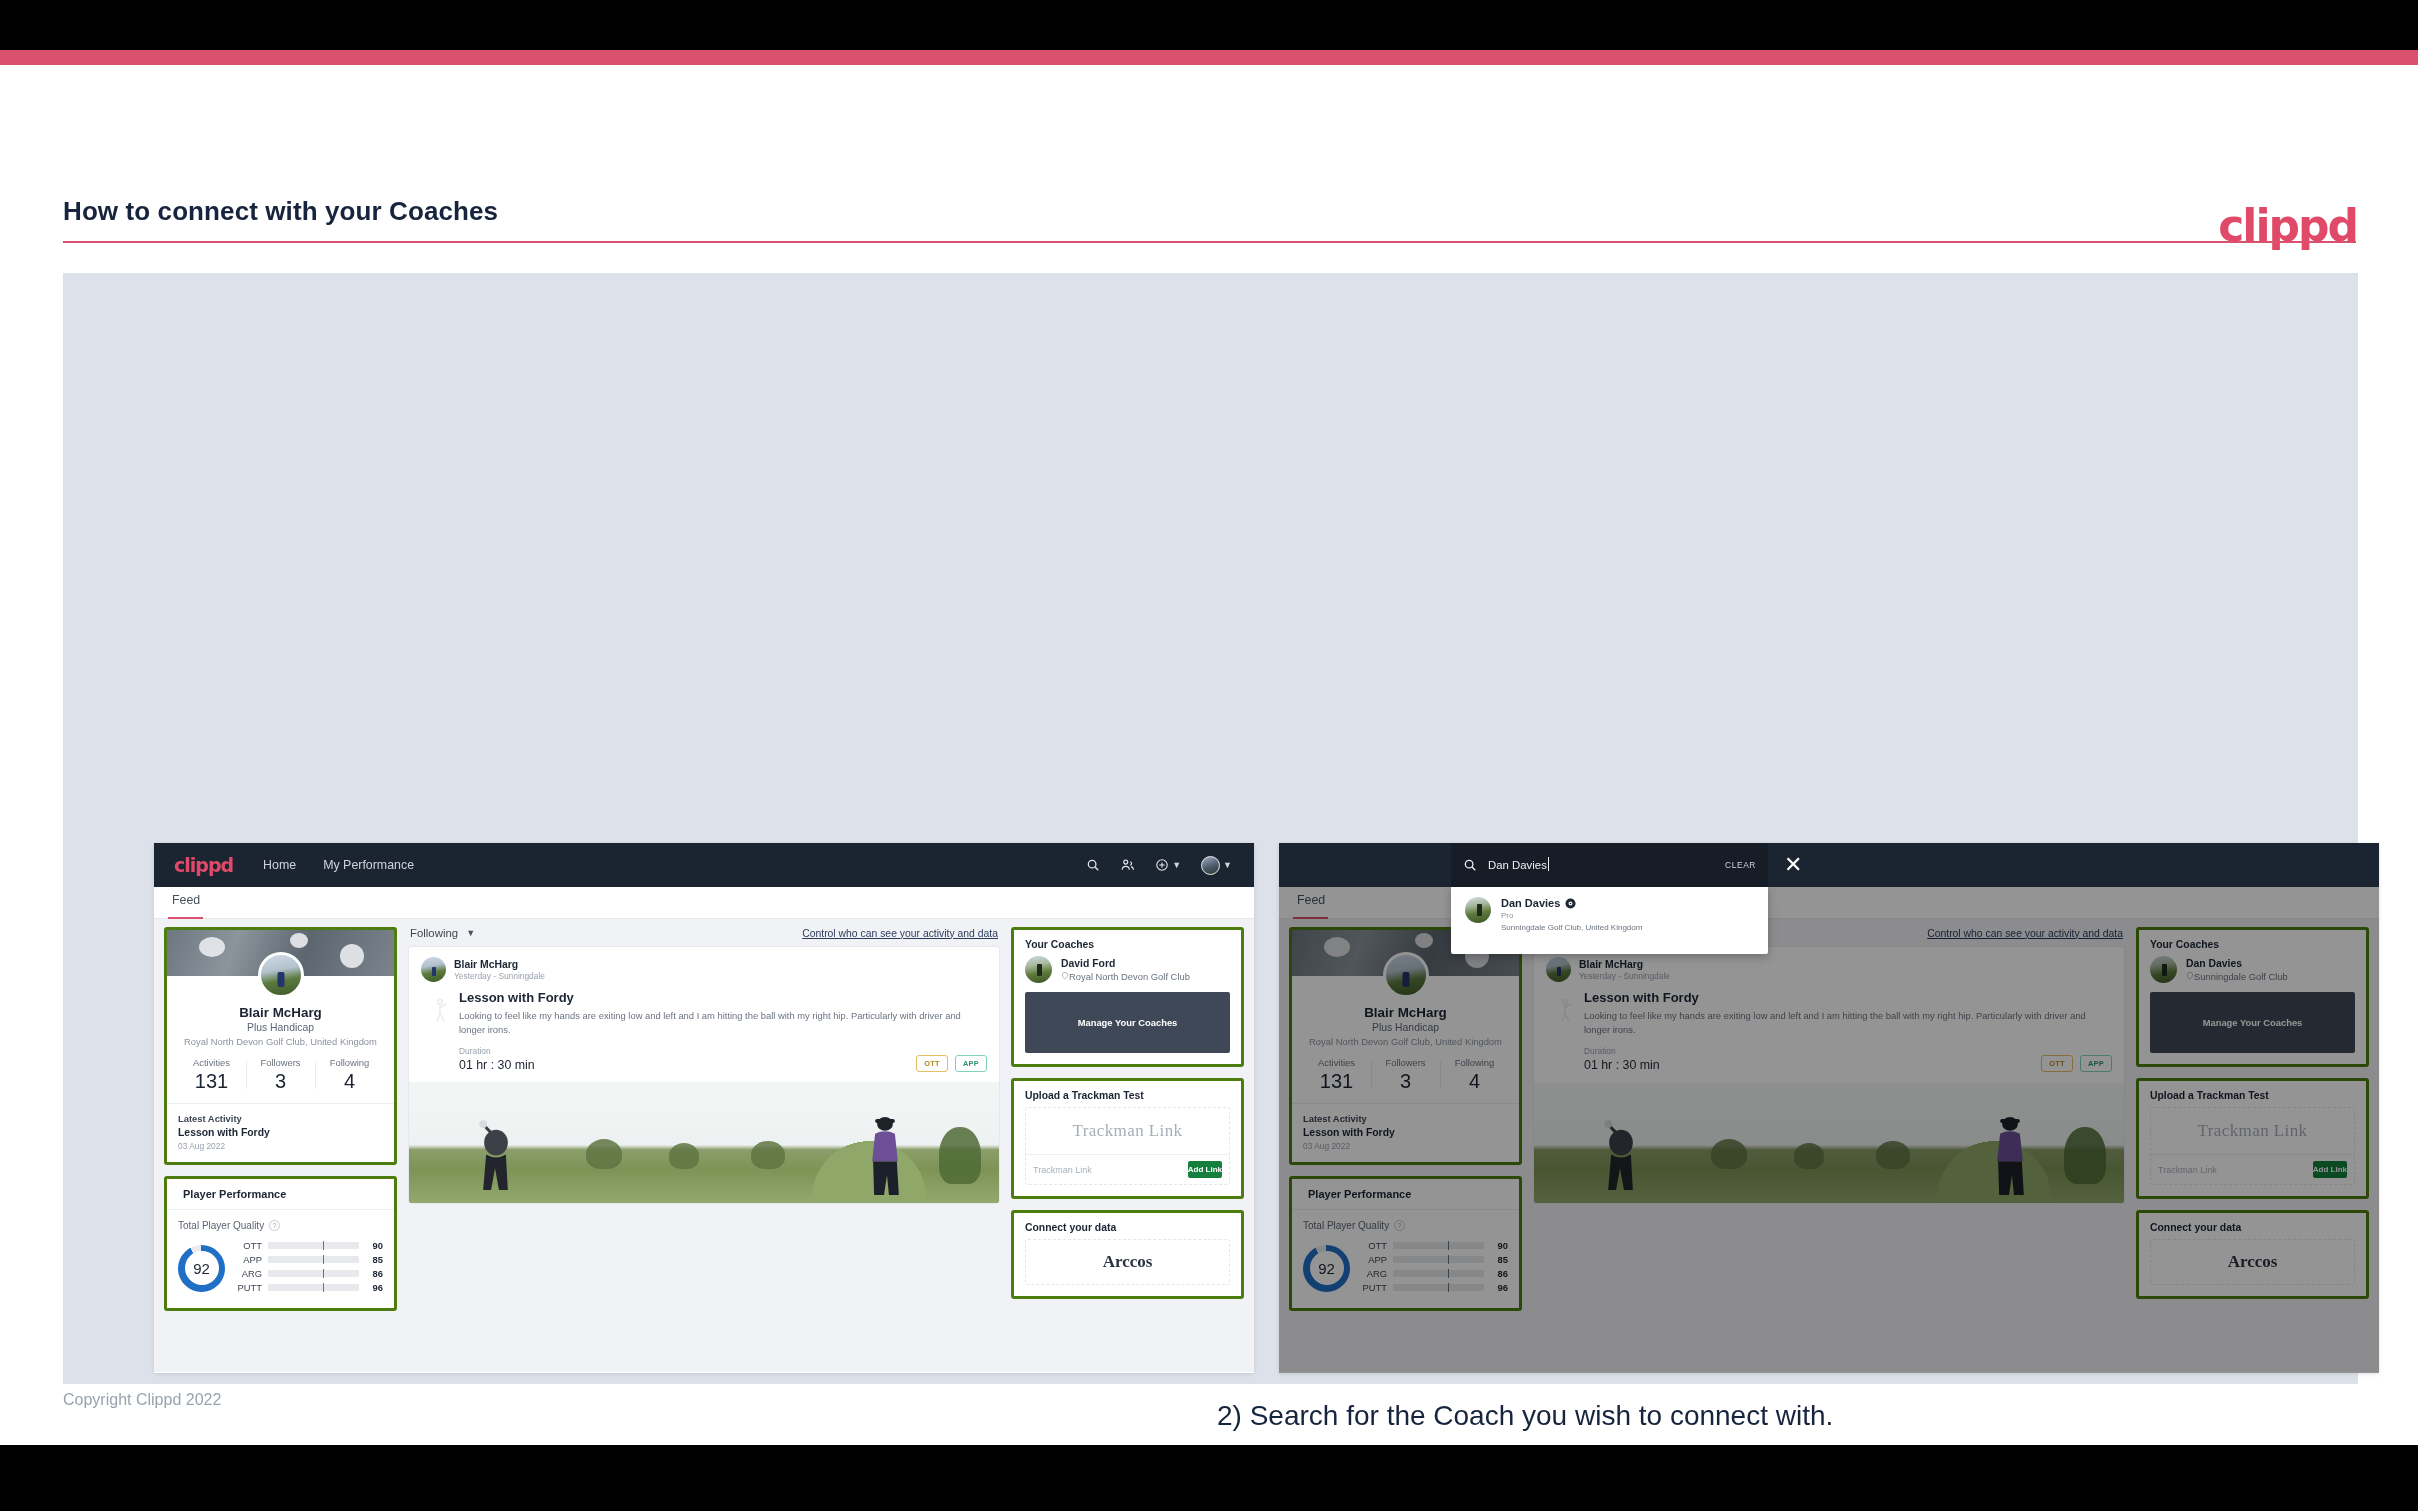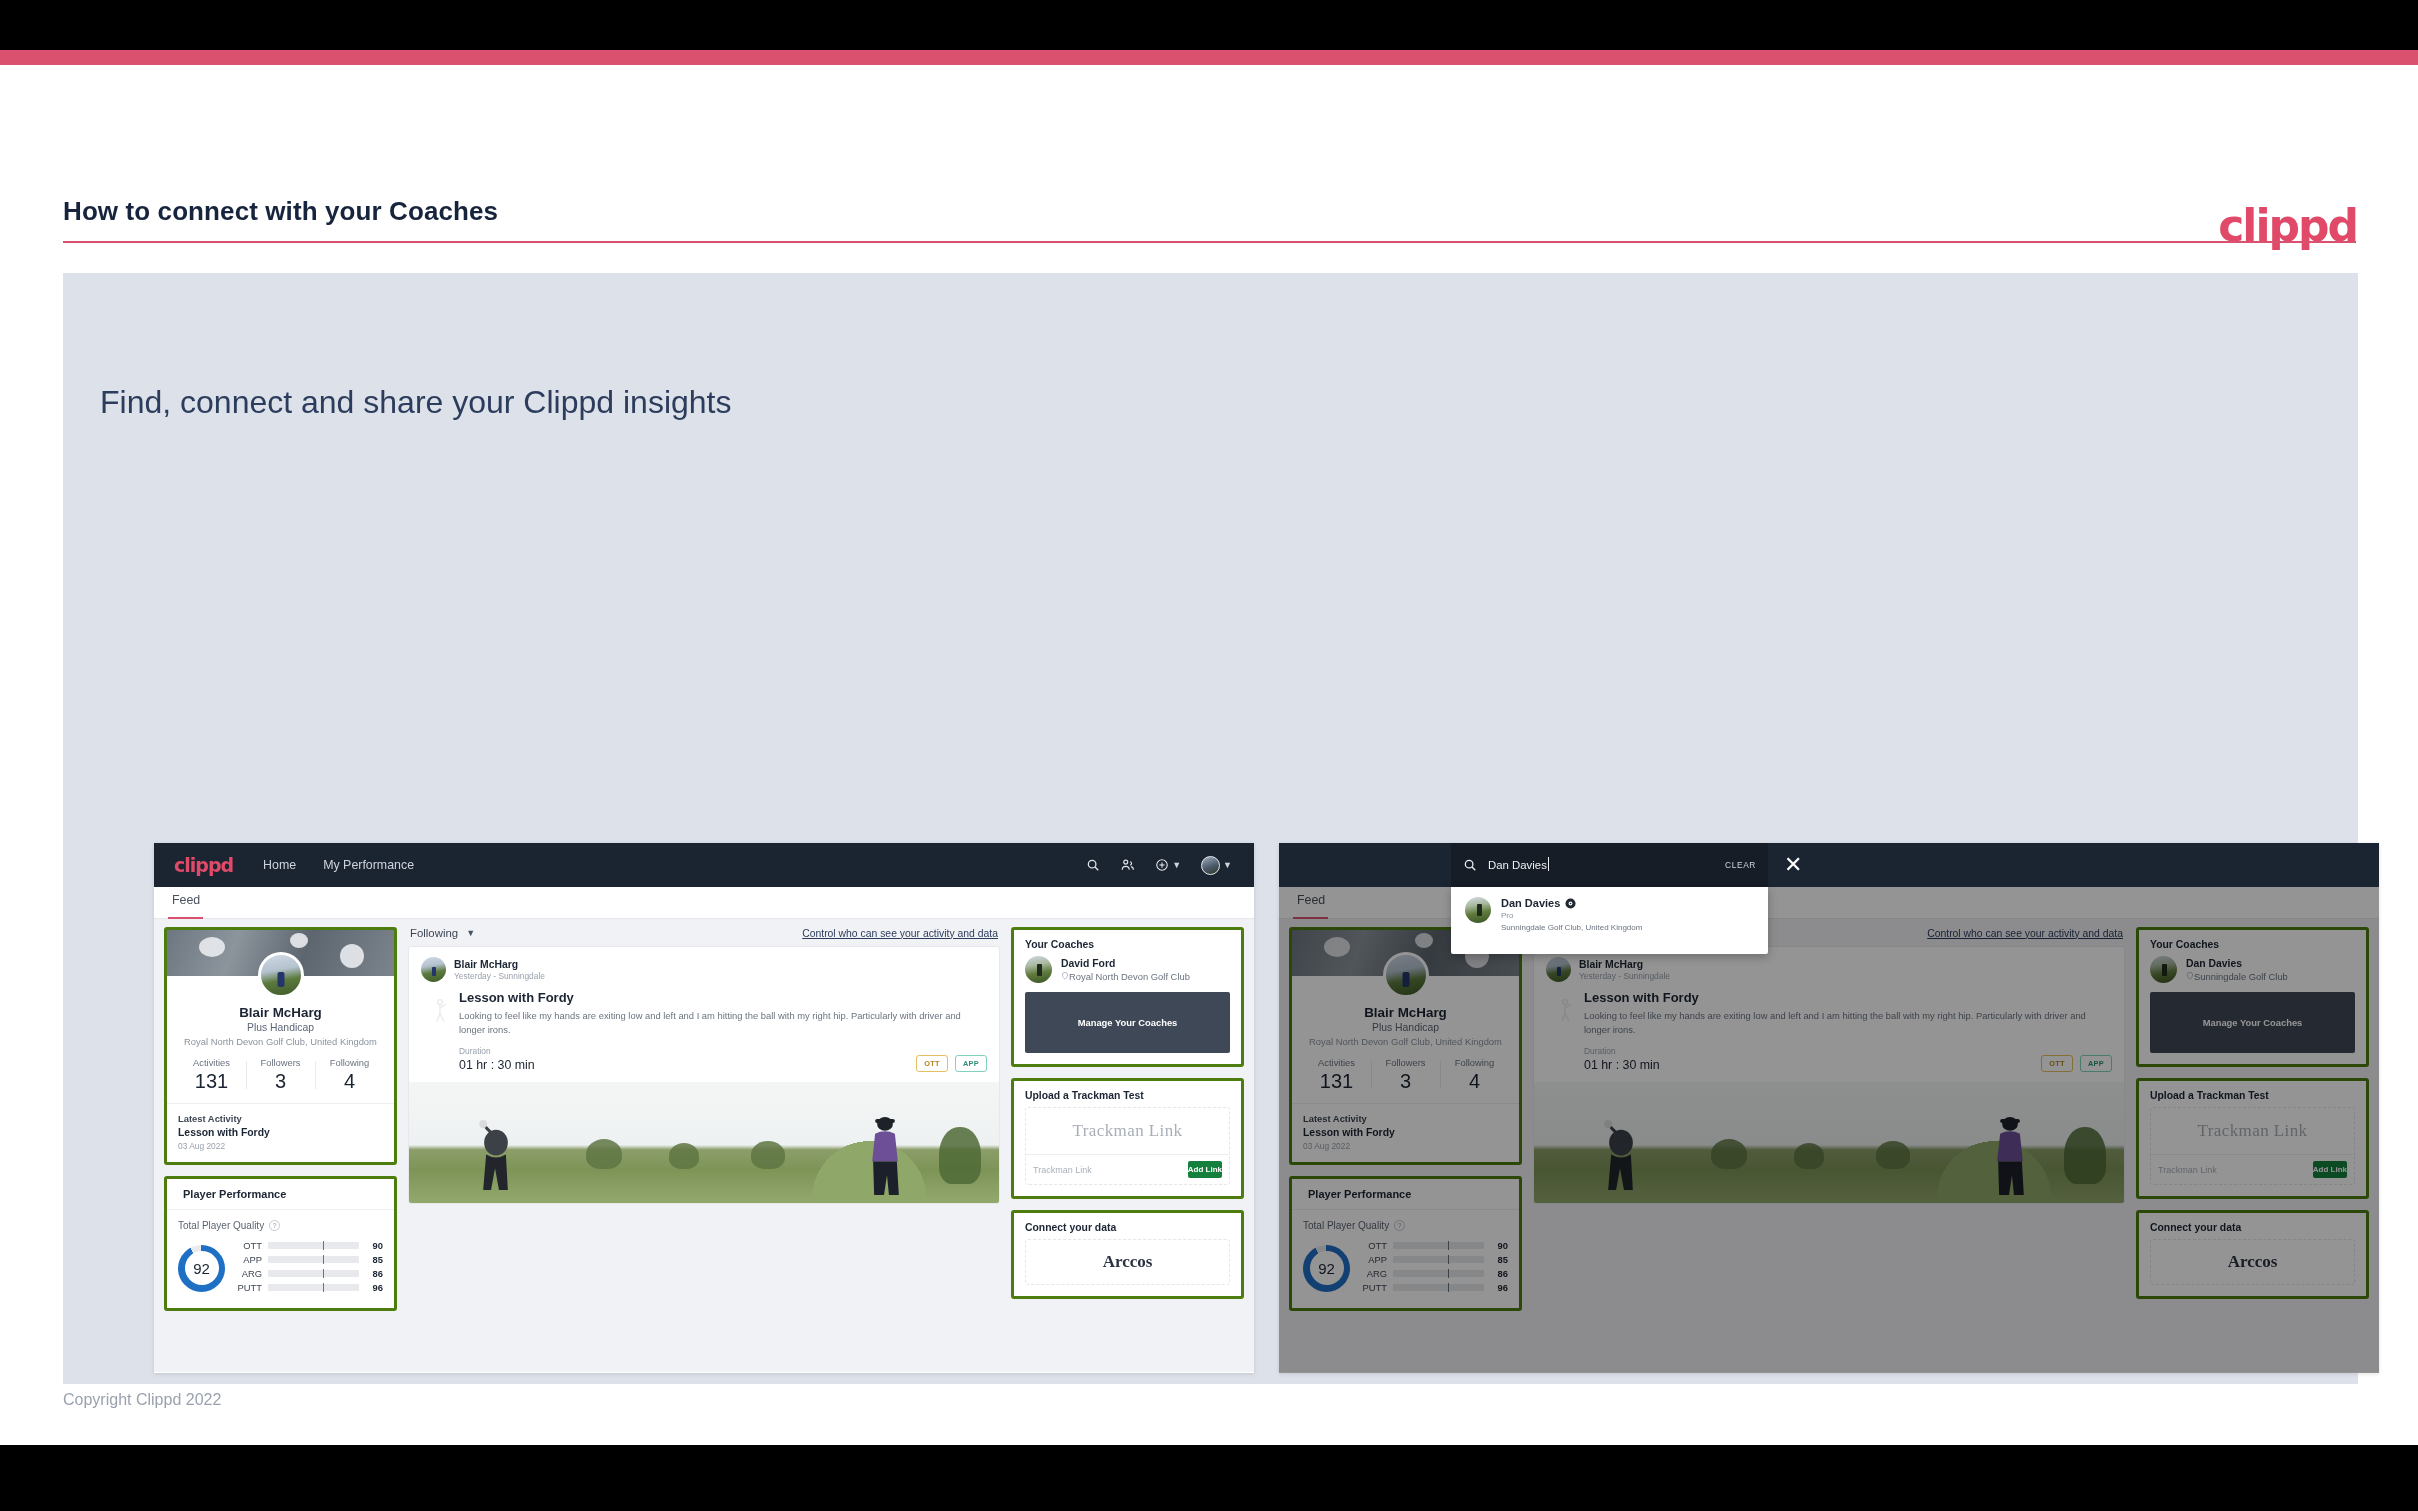--- a/index.html
+++ b/index.html
@@ -295,21 +295,20 @@
 <div class="bar-black-bot"></div>
 
 <div class="slide-header">
   <div class="slide-header-title">How to connect with your Coaches</div>
   <div class="logo">clippd</div>
 </div>
 <div class="header-rule"></div>
 
 <div class="panel">
 
-  <div class="panel-h2">Find, connect and share your Clippd insights</div>
 
   <div class="shot shot-1">
 
     <div class="appbar">
       <div class="appbar-logo">clippd</div>
       <div class="appbar-nav">
         <span>Home</span>
         <span>My Performance</span>
       </div>
       <div class="appbar-right">
@@ -753,16 +752,17 @@
               <circle cx="12" cy="12" r="1.8" fill="#1f2733"></circle>
             </svg>
           </div>
           <div class="sr-role">Pro</div>
           <div class="sr-club">Sunningdale Golf Club, United Kingdom</div>
         </div>
       </div>
     </div>
   </div>
 
+  <div class="caption caption-2">2) Search for the Coach you wish to connect with.</div>
 </div>
 
 <div class="copyright">Copyright Clippd 2022</div>
 
 
 </body></html>

